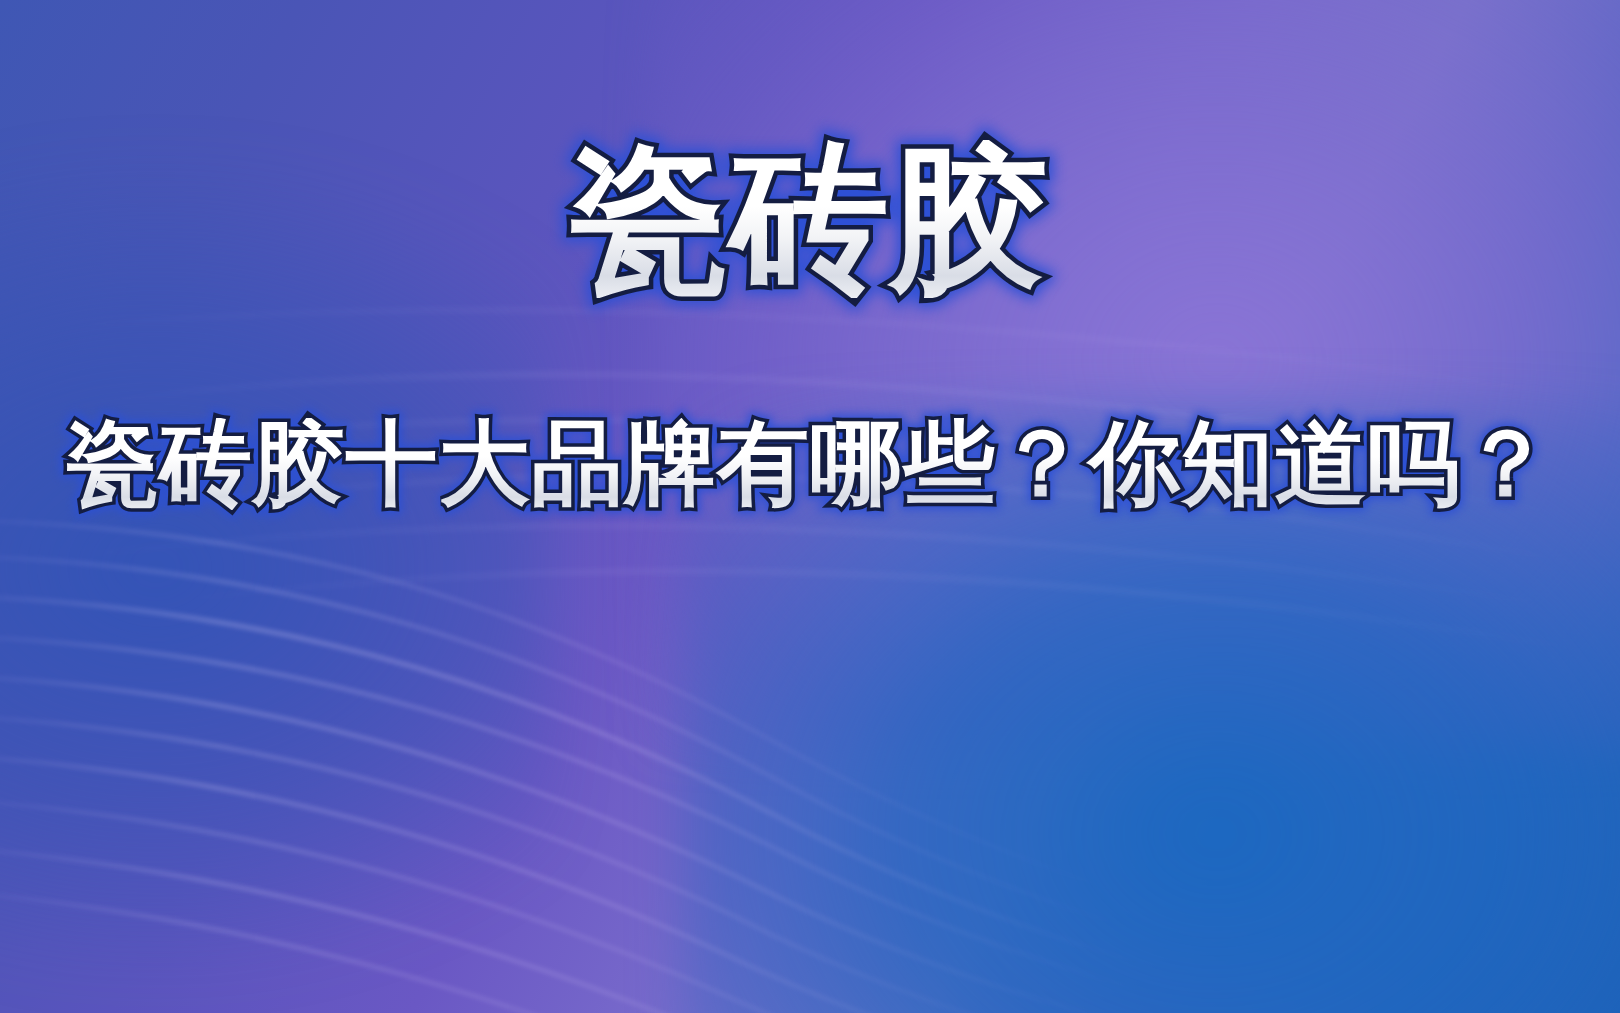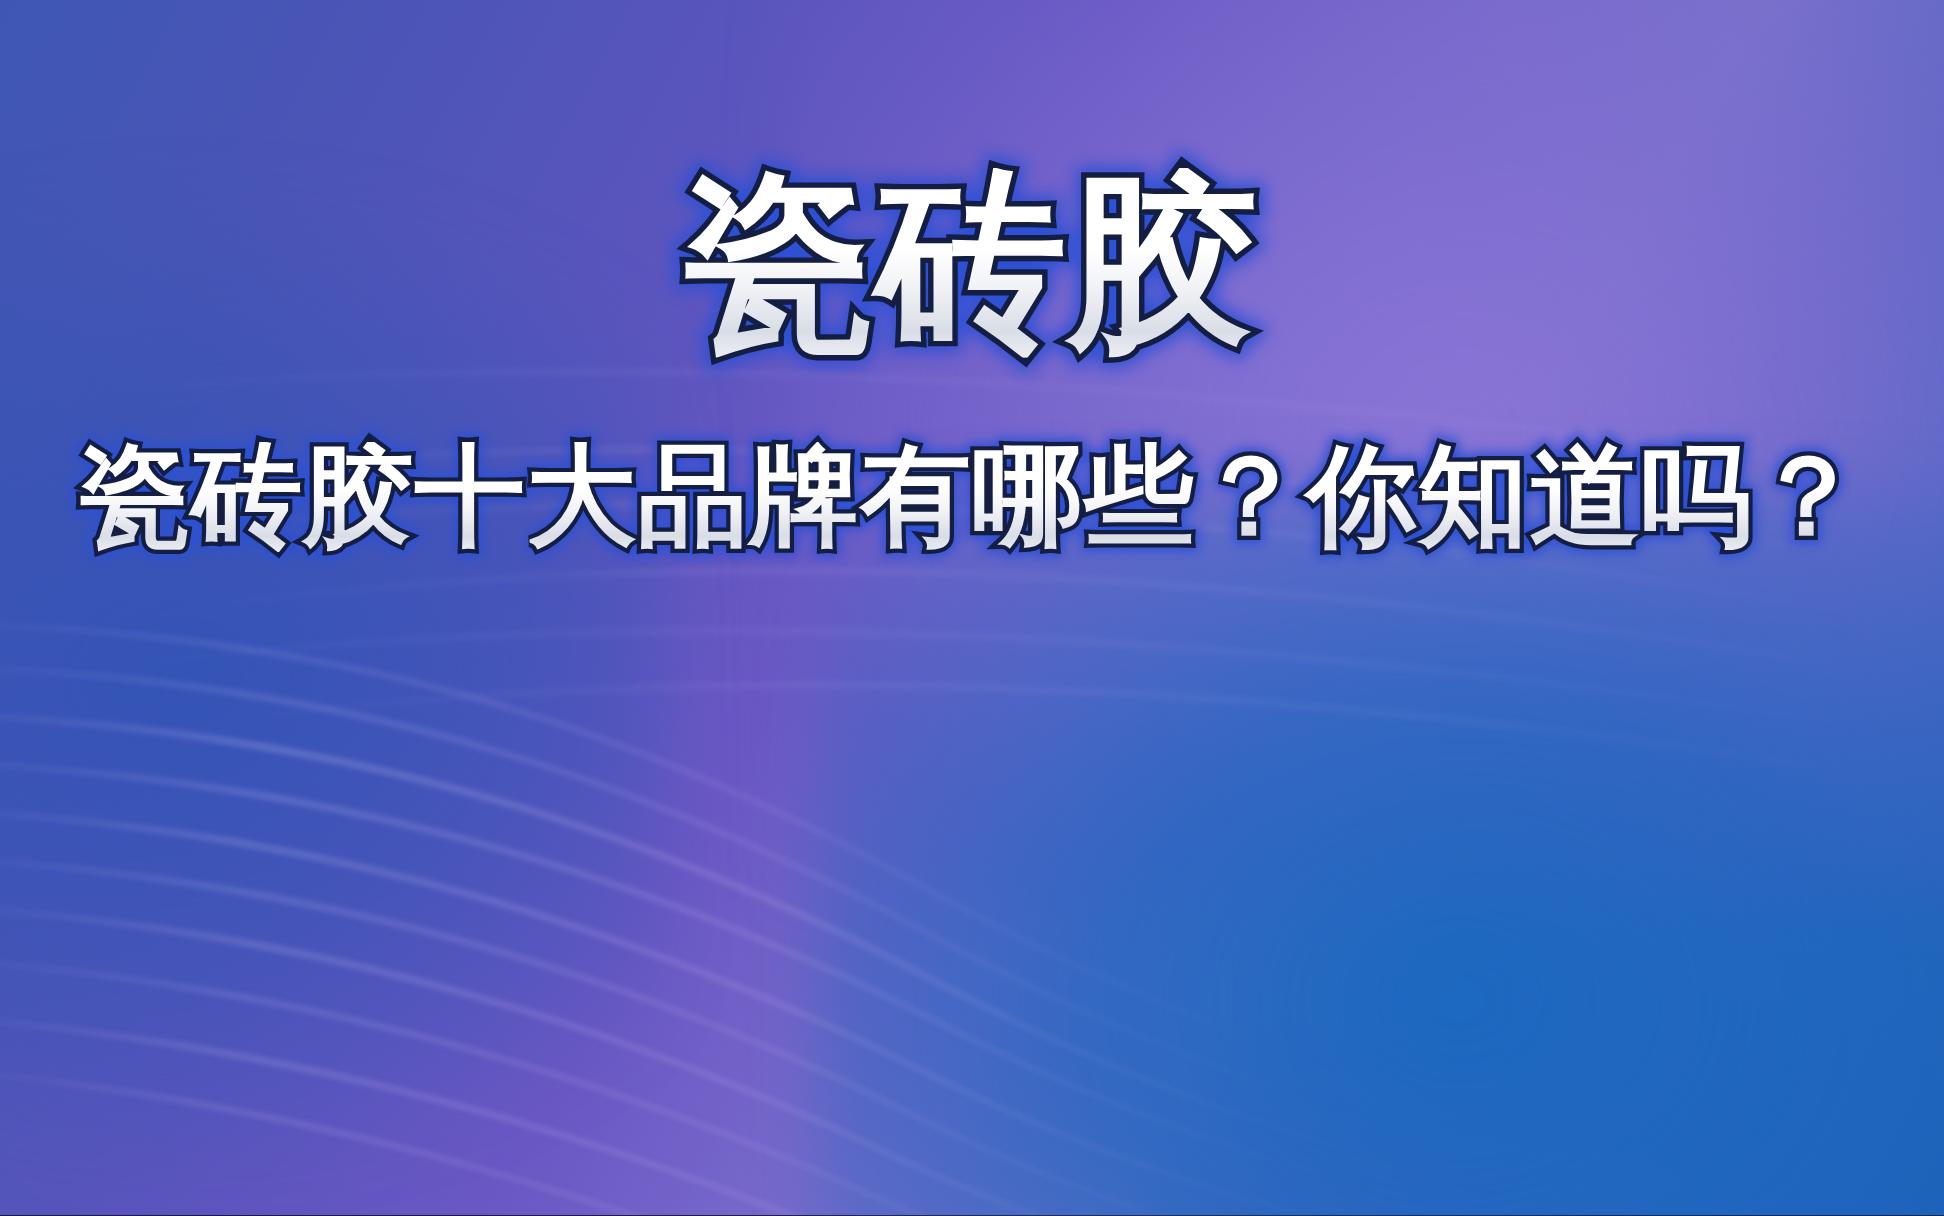--- a/index.html
+++ b/index.html
@@ -157,21 +157,21 @@
     background-clip: text;
     -webkit-text-fill-color: transparent;
     color: transparent;
   }
 
   
   .heading-1 { font-size: 158px; margin-top: 140px; }
   .heading-2 { font-size: 152px; margin-top: 96px; }
   .subtitle-line {
     font-size: 92px;
-    margin-top: 70px;
+    margin-top: 120px;
     text-decoration: underline;
   }
   .subtitle-line .txt-glow {
     -webkit-text-stroke-width: 12px;
     text-stroke-width: 12px;
     filter: blur(5px);
   }
   .subtitle-line .txt-outline {
     -webkit-text-stroke-width: 7px;
     text-stroke-width: 7px;

